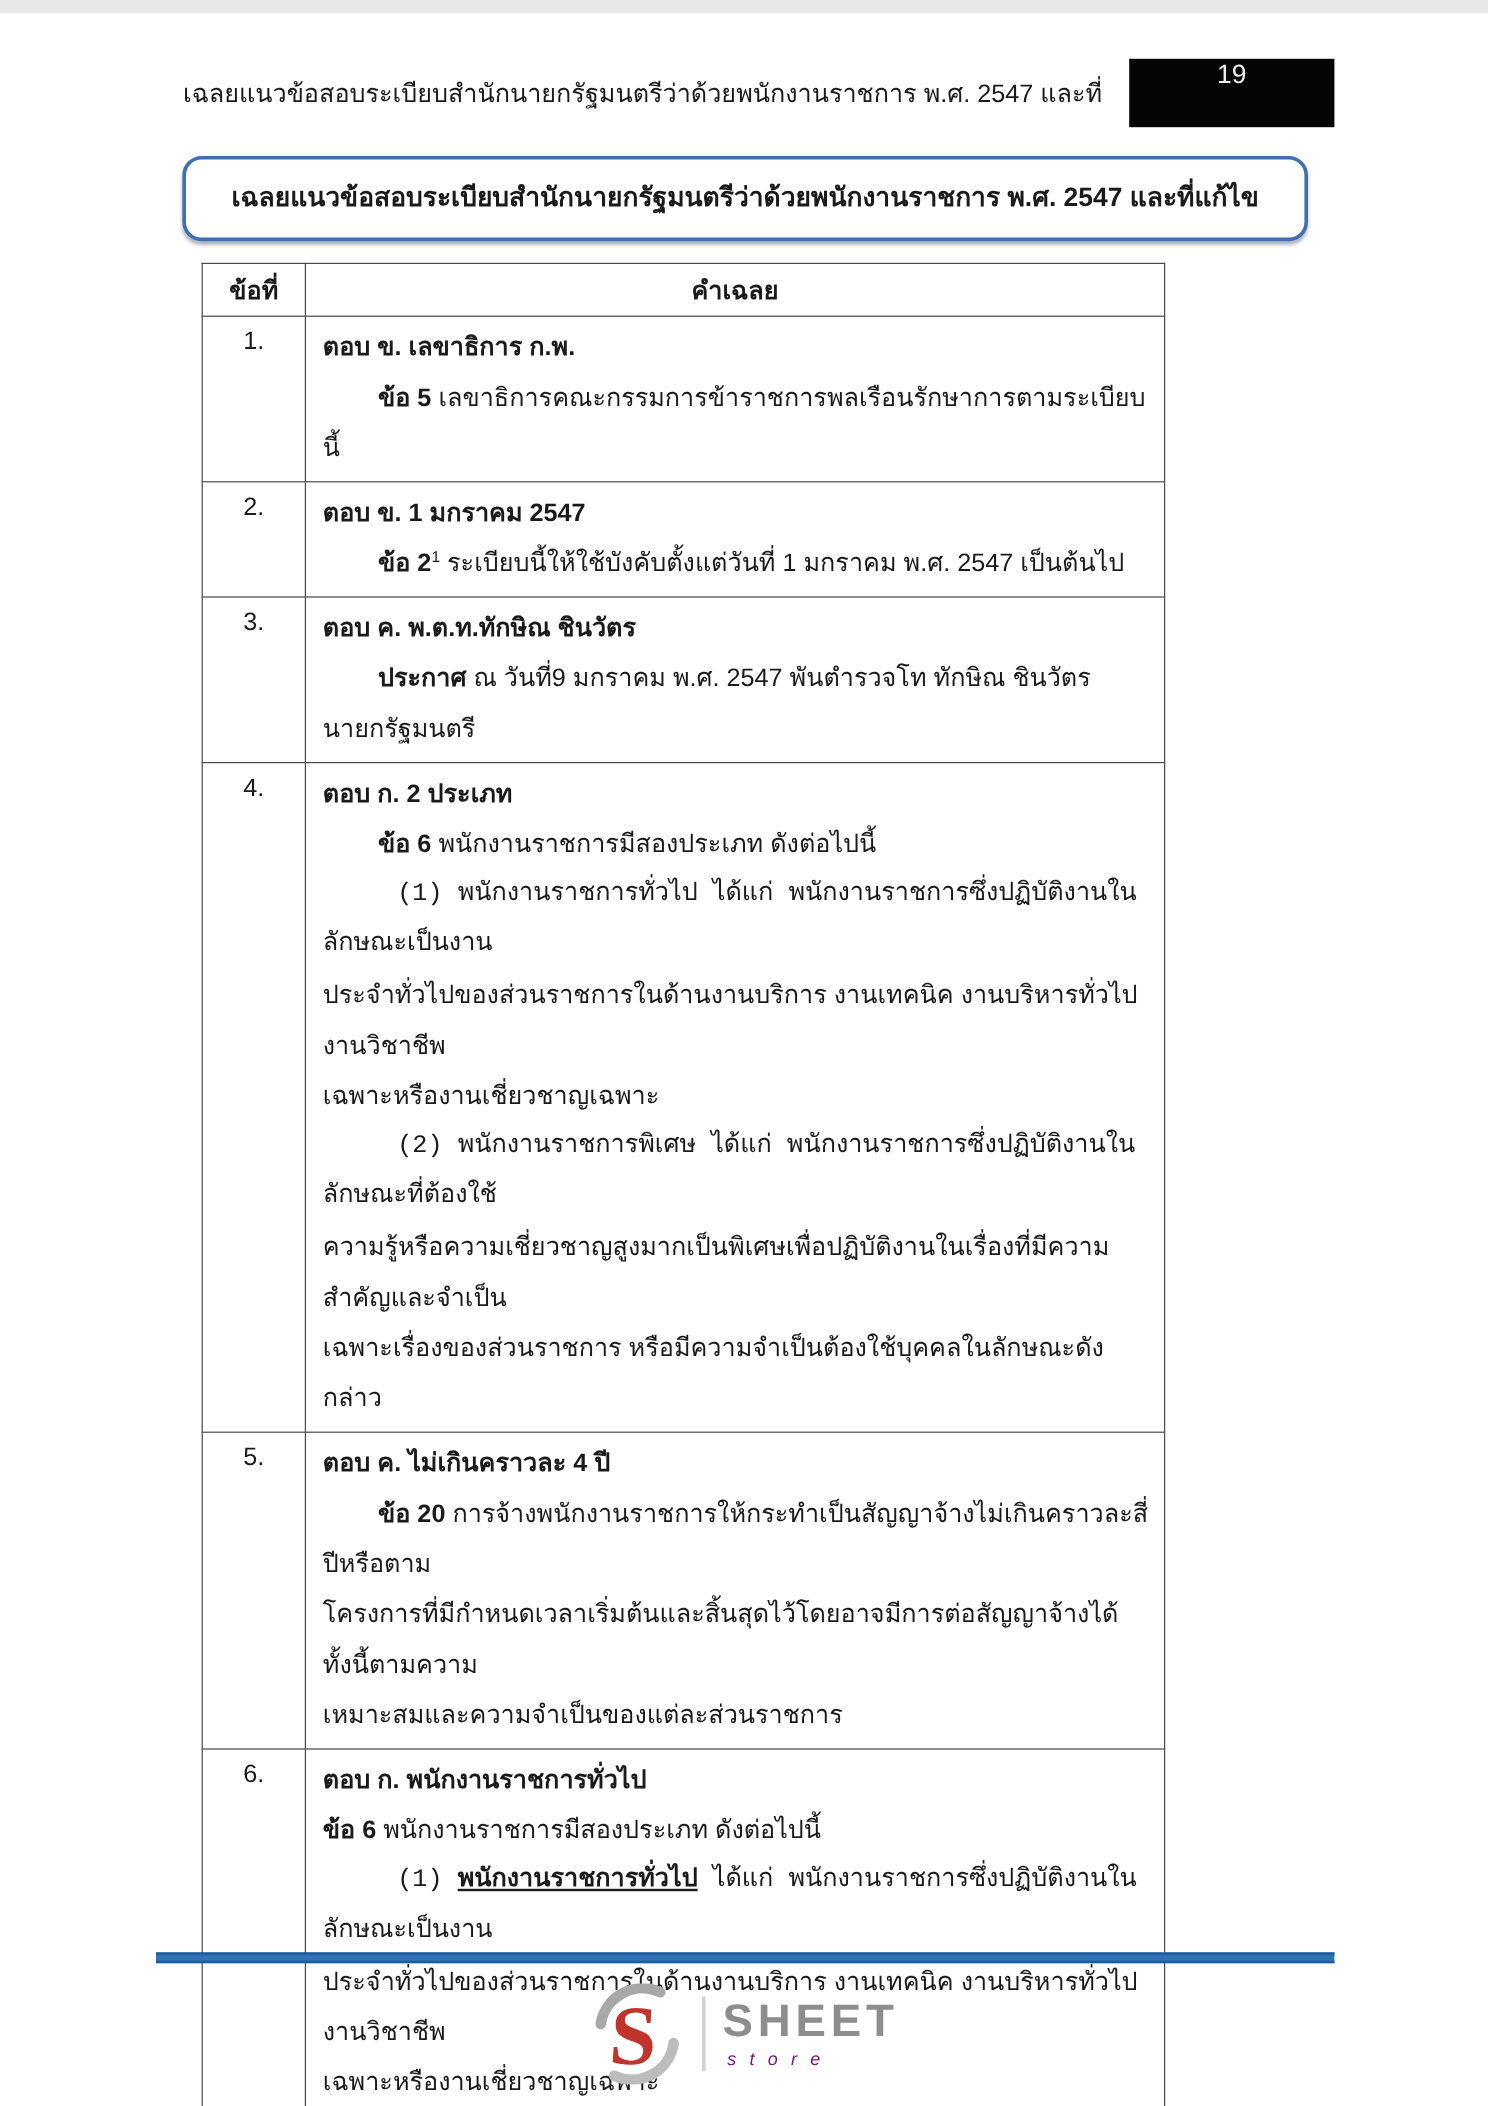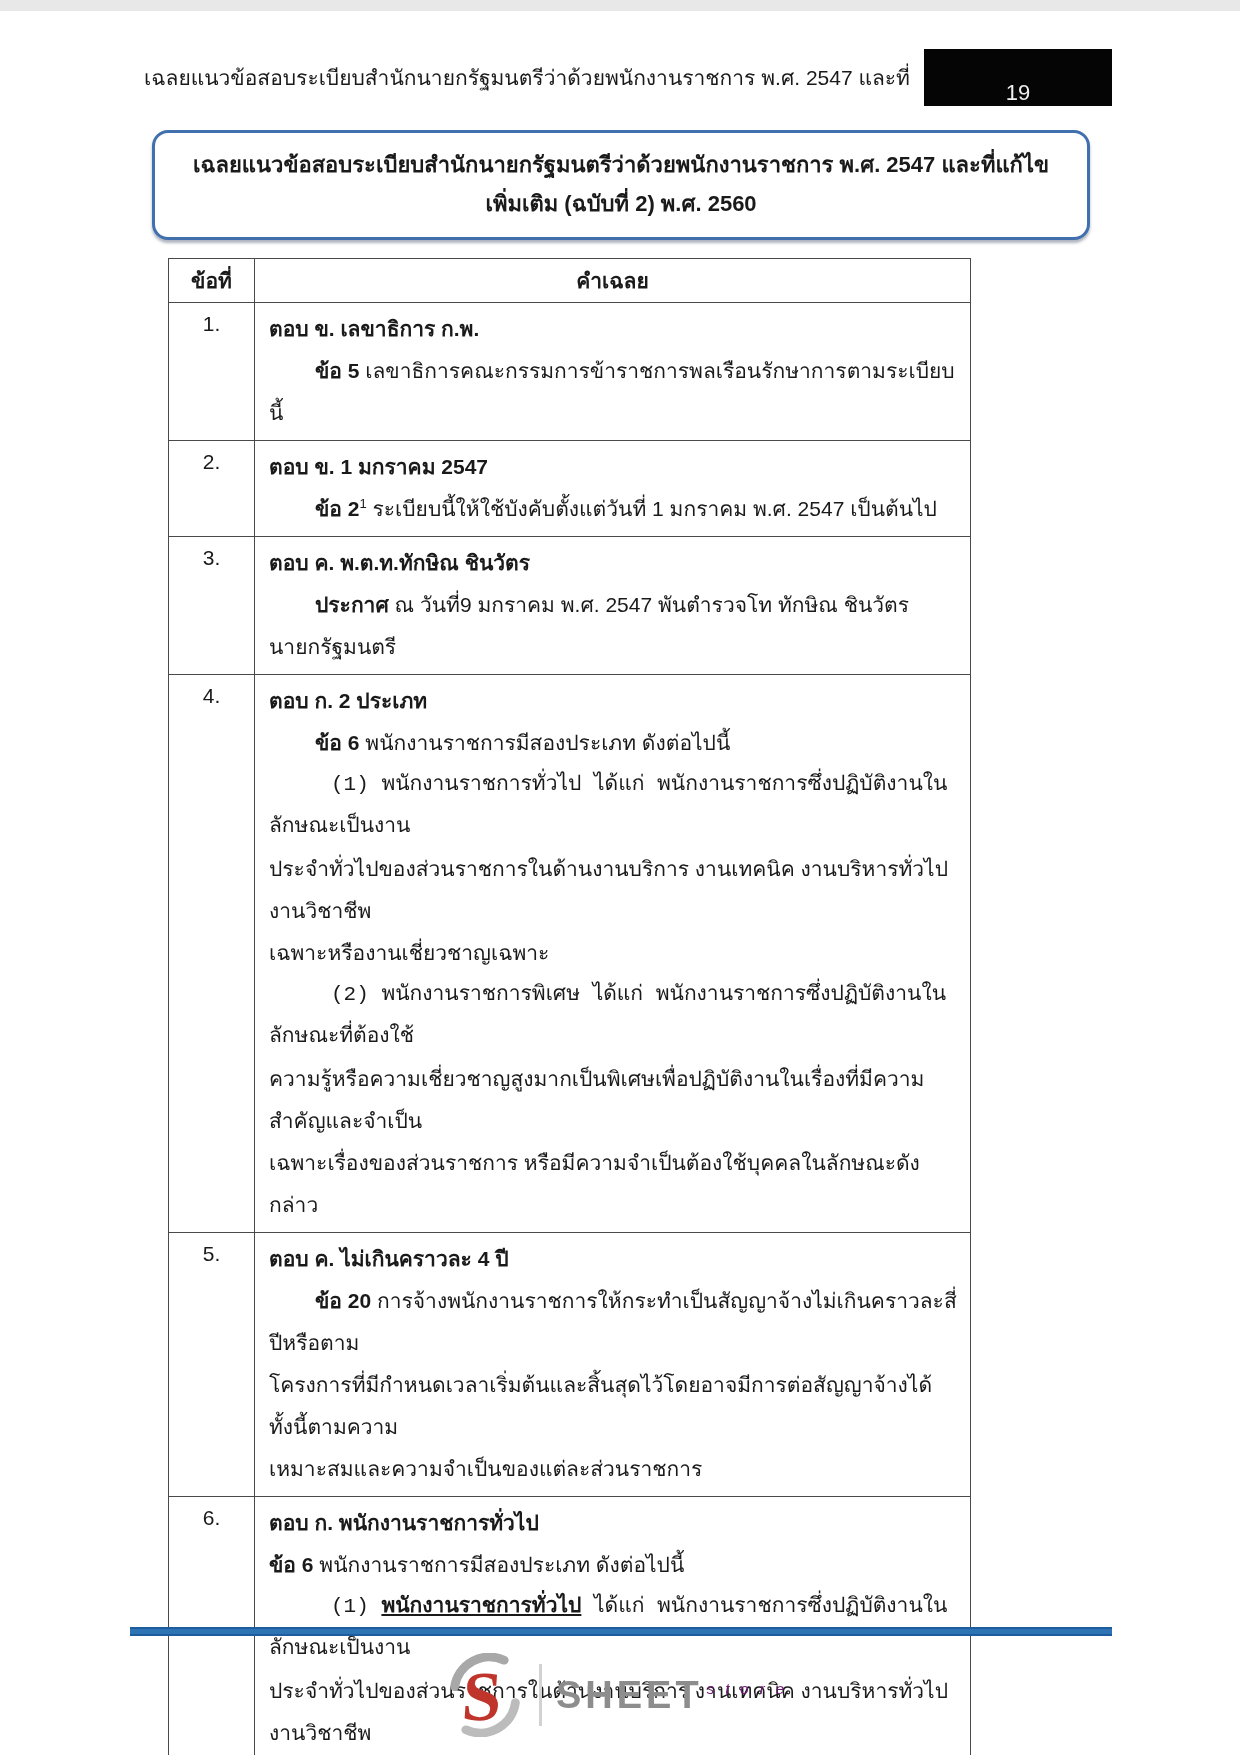--- a/index.html
+++ b/index.html
@@ -13,22 +13,22 @@
   
   .page-header {
     display:flex; align-items:center;
     margin:38px 128px 0 130px; height:57px;
   }
   .header-text {
     flex:1; text-align:center; font-size:21px; color:#1a1a1a;
     padding:0 6px; white-space:nowrap; overflow:hidden;
   }
   .page-number-box {
-    width:188px; height:57px; background:#050505; color:#efefef;
-    display:flex; align-items:flex-end; justify-content:center;
+    width:171px; height:57px; background:#050505; color:#efefef;
+    display:flex; align-items:flex-start; justify-content:center;
     font-size:22px; flex:0 0 auto;
   }
 
   
   .title-box {
     margin:24px 150px 0 152px;
     border:3px solid #4170ae; border-radius:16px;
     padding:12px 24px 14px;
     text-align:center; font-weight:bold; font-size:22px; line-height:39px;
     box-shadow:0 3px 3px rgba(110,120,140,.55);
@@ -60,21 +60,21 @@
   .footer-rule {
     position:absolute; left:130px; width:982px; top:1616px;
     height:9px; background:#2e74b5;
     border-top:2px solid #1e5d9d; border-bottom:2px solid #1e5d9d;
   }
   .logo-row {
     position:absolute; top:1642px; left:0; width:100%;
     display:flex; justify-content:center; align-items:center; gap:14px;
   }
   .logo-divider { width:3px; height:62px; background:#d2d2d2; }
-  .brand-text { display:flex; flex-direction:row; }
+  .brand-text { display:flex; flex-direction:column; }
   .brand-name {
     font-size:38px; font-weight:bold; color:#8d8d8d; letter-spacing:4px;
     line-height:38px;
   }
   .brand-sub {
     font-size:15px; color:#701a75; letter-spacing:11px; margin-top:4px;
     padding-left:4px;
     font-style:italic;
   }
 </style>
@@ -85,21 +85,20 @@
 
   <div class="page-header">
     <div class="header-text">เฉลยแนวข้อสอบระเบียบสำนักนายกรัฐมนตรีว่าด้วยพนักงานราชการ พ.ศ. 2547 และที่</div>
     <div class="page-number-box">
       <span>19</span>
     </div>
   </div>
 
   <div class="title-box">
     <div>เฉลยแนวข้อสอบระเบียบสำนักนายกรัฐมนตรีว่าด้วยพนักงานราชการ พ.ศ. 2547 และที่แก้ไข</div>
-    <div>เพิ่มเติม (ฉบับที่ 2) พ.ศ. 2560</div>
   </div>
 
   <div class="table-wrap">
     <table class="answers">
       <thead>
         <tr>
           <th class="h-no">ข้อที่</th>
           <th class="h-ans">คำเฉลย</th>
         </tr>
       </thead>

